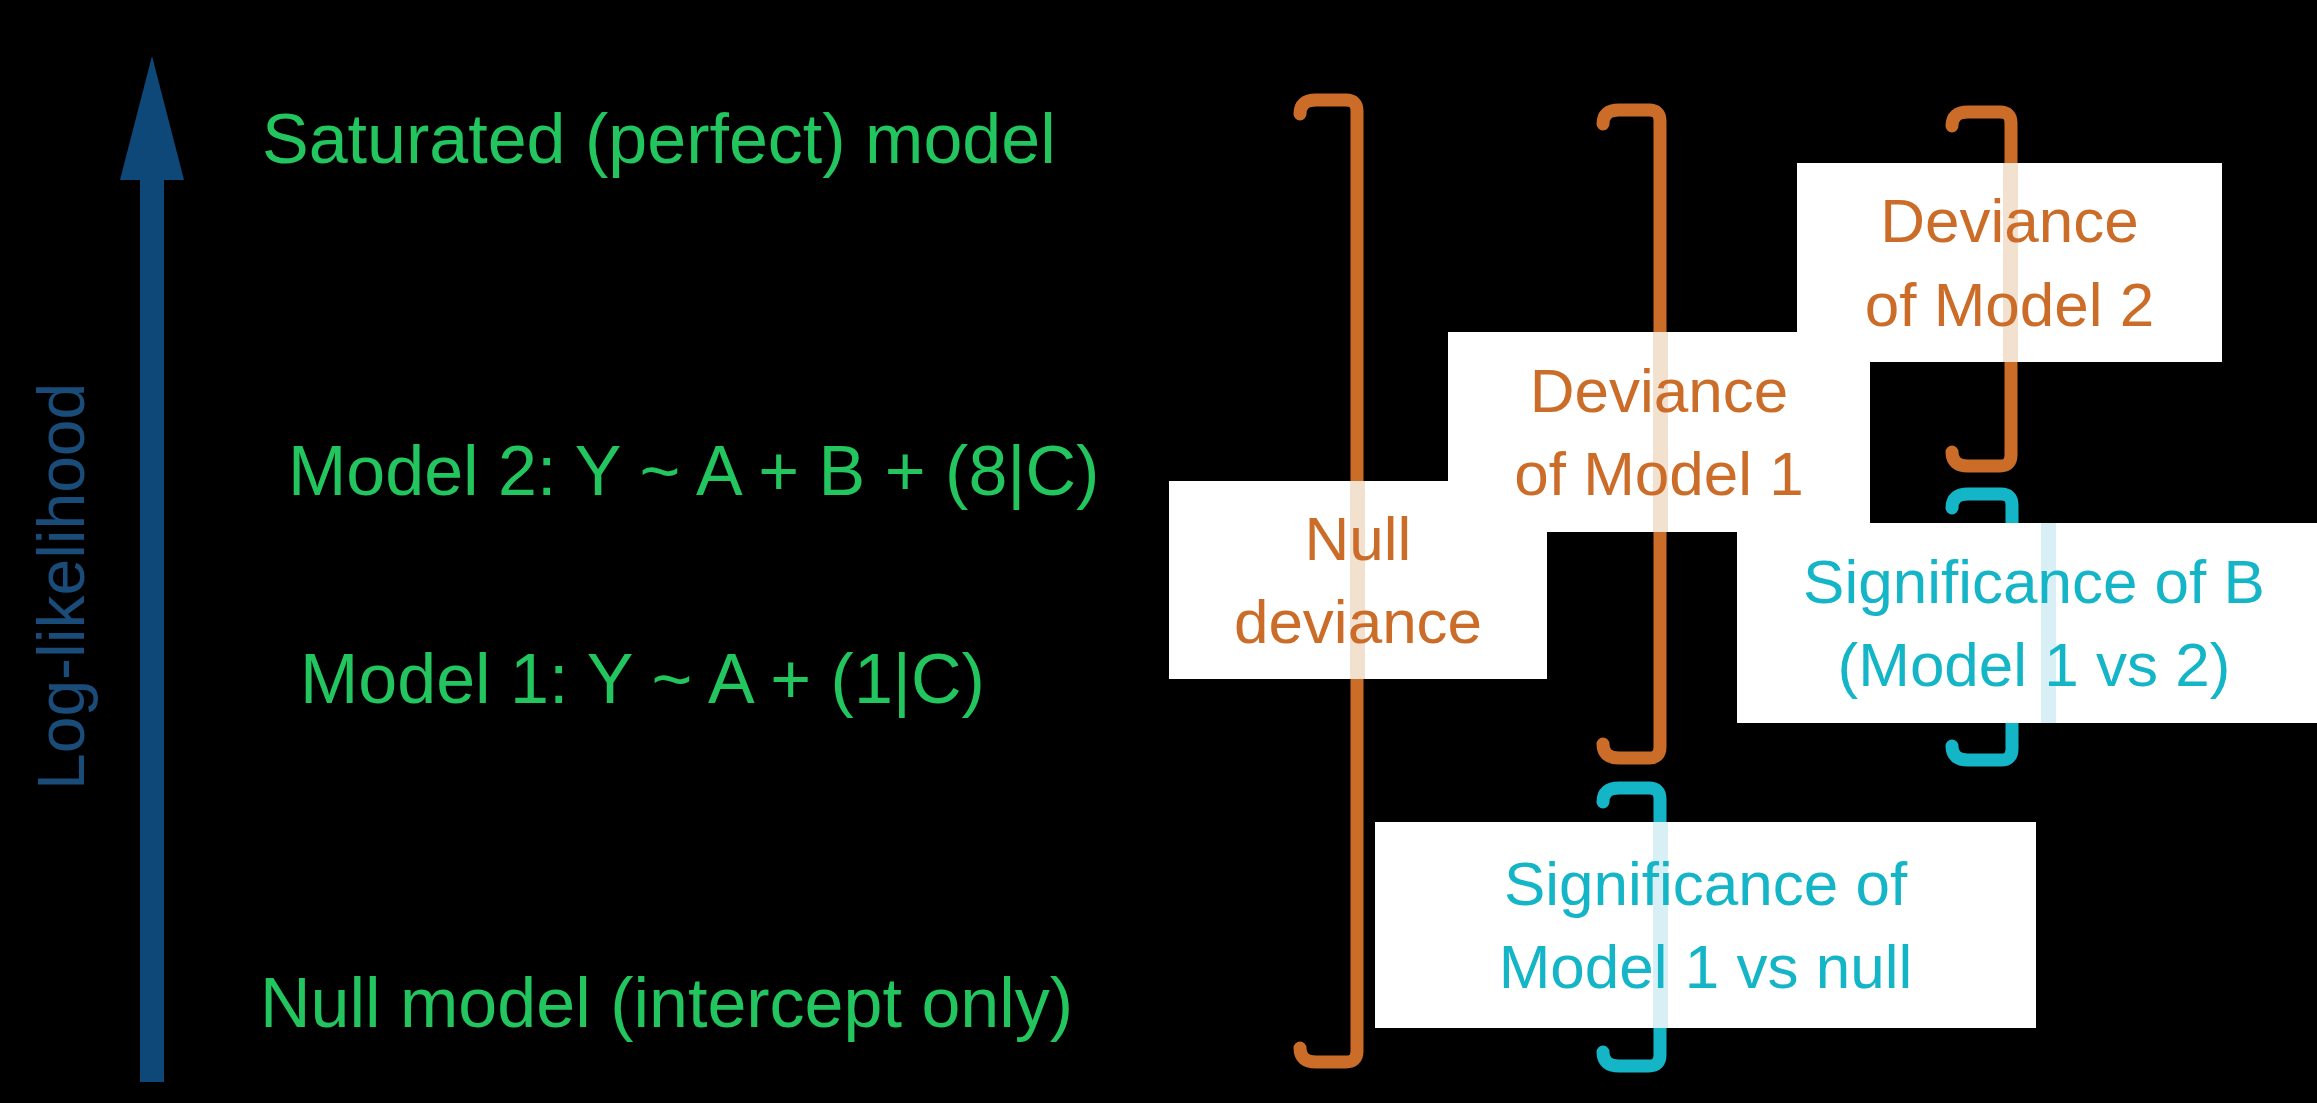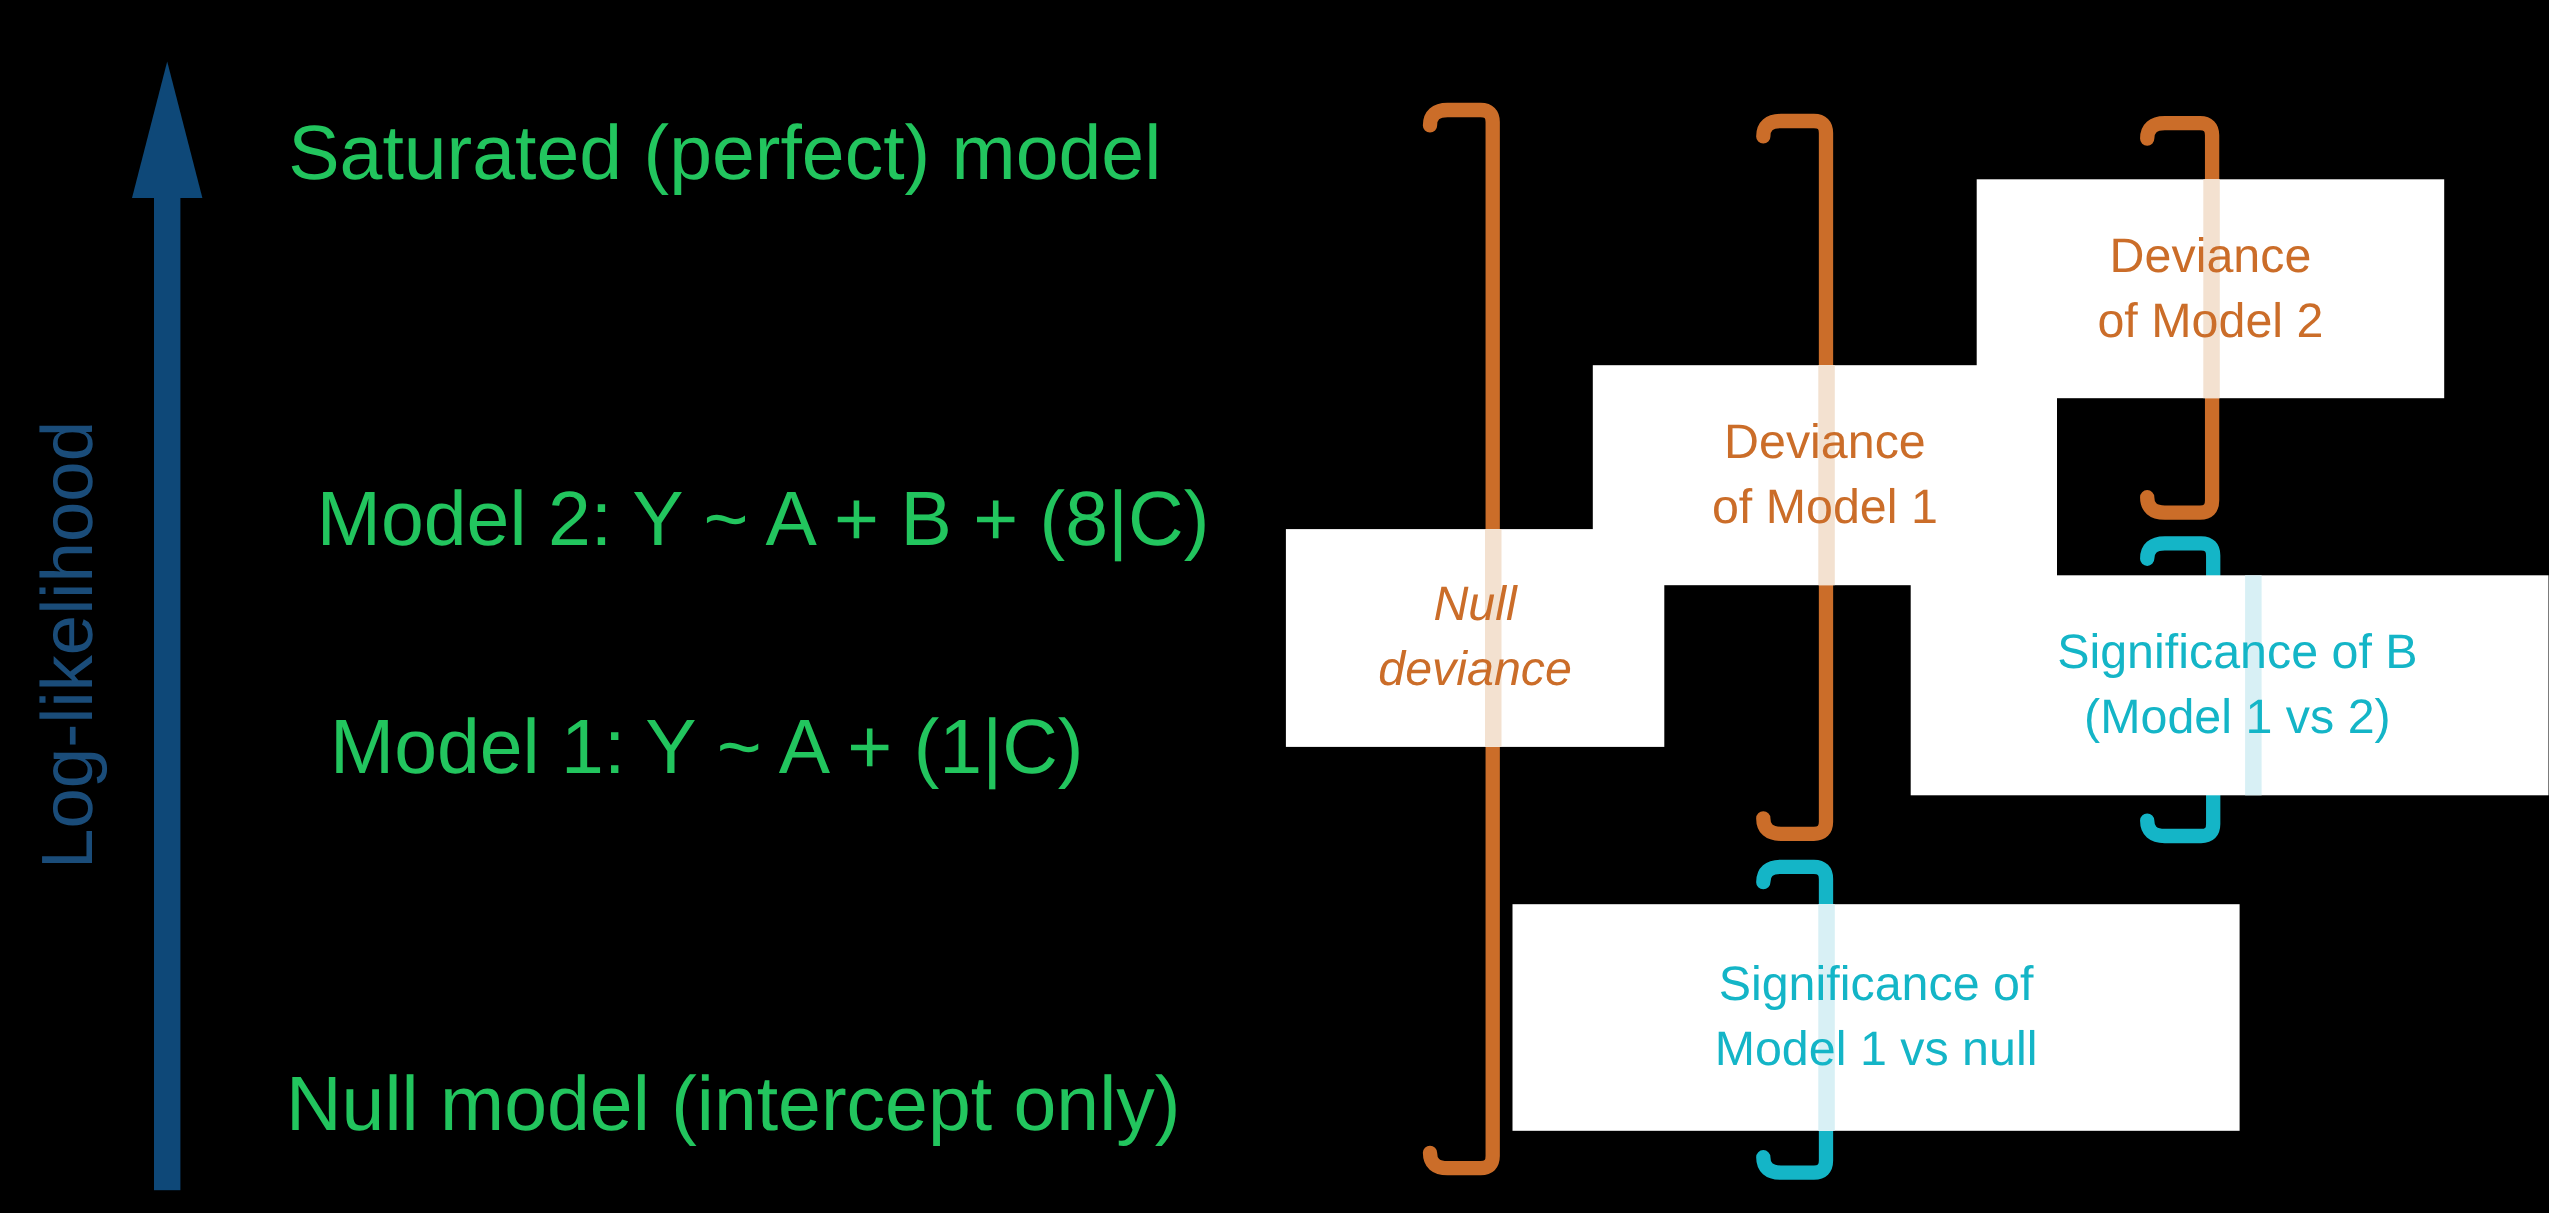--- a/index.html
+++ b/index.html
@@ -42,21 +42,21 @@
   }
   .callout {
     position: absolute;
     z-index: 3;
     background: #FFFFFF;
     display: flex;
     flex-direction: column;
     align-items: center;
     justify-content: center;
     text-align: center;
-    font-size: 44px;
+    font-size: 62px;
     line-height: 1.34;
     white-space: nowrap;
   }
   .callout .line { position: relative; z-index: 2; }
   .callout.orange { color: #CB6D29; }
   .callout.teal   { color: #14B5C7; }
   .stem-band {
     position: absolute;
     top: 0;
     bottom: 0;
@@ -89,21 +89,21 @@
     <path d="M1952 508 Q1952 494 1968 494 L2001 494 Q2012 494 2012 505 L2012 749 Q2012 760 2001 760 L1968 760 Q1952 760 1952 746" fill="none" stroke="#14B5C7" stroke-width="13" stroke-linecap="round" stroke-linejoin="round"></path>
   </svg>
 
   <div class="axis-label" style="left:28px; top:790px;">Log-likelihood</div>
 
   <div class="level-label" style="left:262px; top:104px;">Saturated (perfect) model</div>
   <div class="level-label" style="left:288px; top:436px;">Model 2: Y ~ A + B + (8|C)</div>
   <div class="level-label" style="left:300px; top:644px;">Model 1: Y ~ A + (1|C)</div>
   <div class="level-label" style="left:260px; top:968px;">Null model (intercept only)</div>
 
-  <div class="callout orange" style="left:1169px; top:481px; width:344px; height:198px;font-style:italic;">
+  <div class="callout orange" style="left:1169px; top:481px; width:378px; height:198px;">
     <div class="stem-band orange" style="left:181px;"></div>
     <div class="line">Null</div>
     <div class="line">deviance</div>
   </div>
 
   <div class="callout orange" style="left:1448px; top:332px; width:422px; height:200px;">
     <div class="stem-band orange" style="left:205px;"></div>
     <div class="line">Deviance</div>
     <div class="line">of Model 1</div>
   </div>

